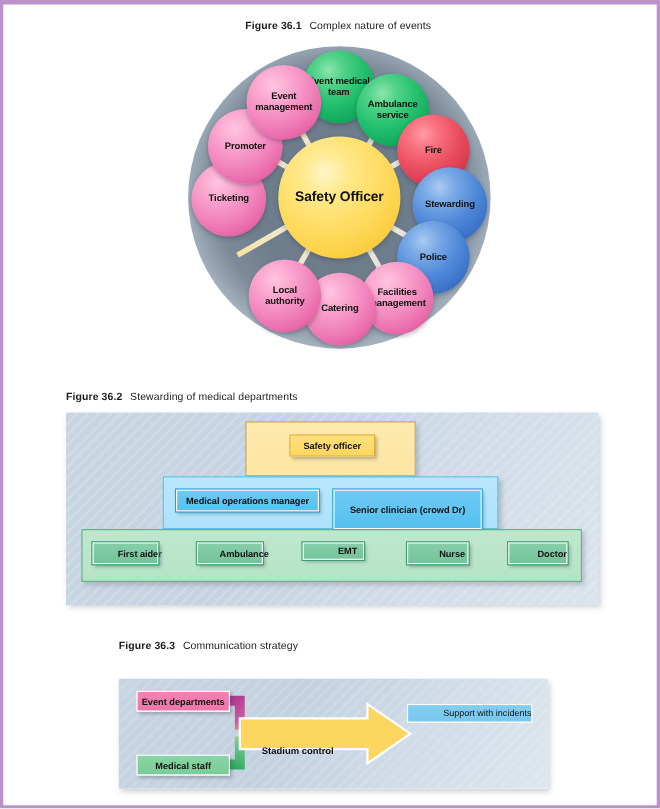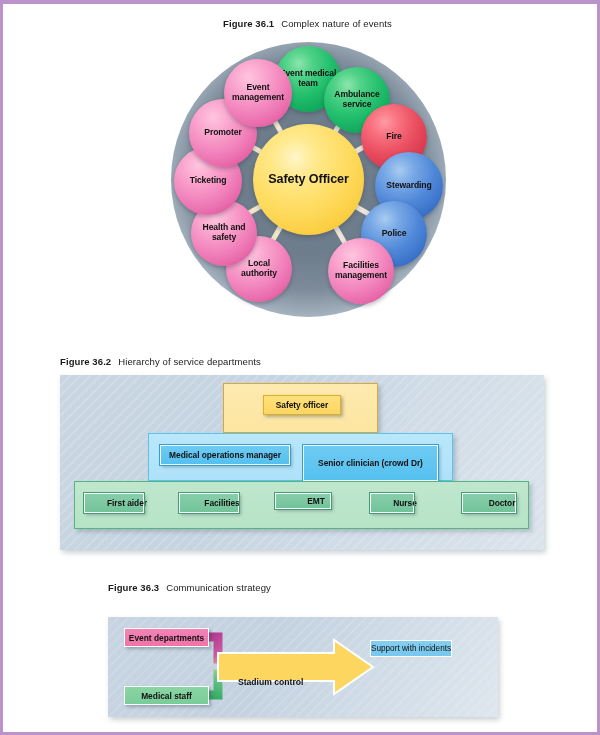--- a/index.html
+++ b/index.html
@@ -153,20 +153,21 @@
     box-shadow: 2px 2px 3px rgba(60,75,90,0.36);
     text-align: center;
   }
   .f3box.pink   { background: linear-gradient(180deg,#f283b4 0%,#ef74aa 100%); border: 1.5px solid #ffffff; }
   .f3box.green2 { background: linear-gradient(180deg,#8ad5a5 0%,#79cc97 100%); border: 1.5px solid #ffffff; }
   .out-row {
     position: absolute;
     display: flex; align-items: center; justify-content: center;
     font-size: 8.2px; color: #111; white-space: nowrap;
     border: 1px solid #ffffff;
+    padding-left: 32px;
   }
   .out-row.head { background: linear-gradient(180deg,#fbb861 0%,#f9ad4c 100%); font-weight: bold; }
   .out-row.body { background: linear-gradient(180deg,#84cef0 0%,#77c7ee 100%); }
   #f3-output-wrap { position: absolute; box-shadow: 2px 2px 4px rgba(60,75,90,0.35); }
   .arrow-label {
     position: absolute;
     font-size: 8.6px; font-weight: bold; color: #111; white-space: nowrap;
   }
 </style>
 </head>
@@ -216,43 +217,43 @@
     </div>
     <div class="node blue" style="left:204px; top:110px; width:68px; height:68px;">
       <span>Stewarding</span>
     </div>
     <div class="node blue" style="left:190px; top:159px; width:66px; height:66px;">
       <span>Police</span>
     </div>
     <div class="node pink" style="left:157px; top:196px; width:66px; height:66px;">
       <span>Facilities management</span>
     </div>
+    <div class="node pink" style="left:105px; top:206px; width:66px; height:66px;">
+      <span>Catering</span>
+    </div>
     <div class="node pink" style="left:55px;  top:194px; width:66px; height:66px;">
       <span>Local authority</span>
     </div>
-    <div class="node pink" style="left:20px;  top:158px; width:66px; height:66px;">
-      <span>Health and safety</span>
-    </div>
     <div class="node pink" style="left:3px;   top:105px; width:68px; height:68px;">
       <span>Ticketing</span>
     </div>
     <div class="node pink" style="left:18px;  top:57px;  width:68px; height:68px;">
       <span>Promoter</span>
     </div>
     <div class="node pink" style="left:53px;  top:17px;  width:68px; height:68px;">
       <span>Event management</span>
     </div>
 
     <div class="node center" style="left:82px; top:82px; width:111px; height:111px;">
       <span>Safety Officer</span>
     </div>
   </div>
 
   <div class="caption" style="left:57px; top:352px;">
-    <span class="cap-num">Figure 36.2</span><span class="cap-txt">Hierarchy of service departments</span>
+    <span class="cap-num">Figure 36.2</span><span class="cap-txt">Stewarding of medical departments</span>
   </div>
 
   <div id="fig2">
 
     <div class="band yellow" style="left:163px; top:8px; width:155px; height:50px;"></div>
     <div class="chip yellow" style="left:203px; top:20px; width:78px; height:20px;">
       <span>Safety officer</span>
     </div>
 
     <div class="band blue" style="left:88px; top:58px; width:305px; height:48px;"></div>
@@ -261,26 +262,26 @@
     </div>
     <div class="chip blue" style="left:243px; top:70px; width:135px; height:36px;">
       <span>Senior clinician (crowd Dr)</span>
     </div>
 
     <div class="band green" style="left:14px; top:106px; width:455px; height:48px;"></div>
     <div class="chip green" style="left:24px; top:118px; width:60px; height:20px;">
       <span>First aider</span>
     </div>
     <div class="chip green" style="left:119px; top:118px; width:60px; height:20px;">
-      <span>Facilities</span>
+      <span>Ambulance</span>
     </div>
     <div class="chip green" style="left:215px; top:118px; width:56px; height:16px;align-items:center;">
       <span>EMT</span>
     </div>
-    <div class="chip green" style="left:310px; top:118px; width:44px; height:20px;">
+    <div class="chip green" style="left:310px; top:118px; width:56px; height:20px;">
       <span>Nurse</span>
     </div>
     <div class="chip green" style="left:402px; top:118px; width:54px; height:20px;">
       <span>Doctor</span>
     </div>
   </div>
 
   <div class="caption" style="left:105px; top:578px;">
     <span class="cap-num">Figure 36.3</span><span class="cap-txt">Communication strategy</span>
   </div>

